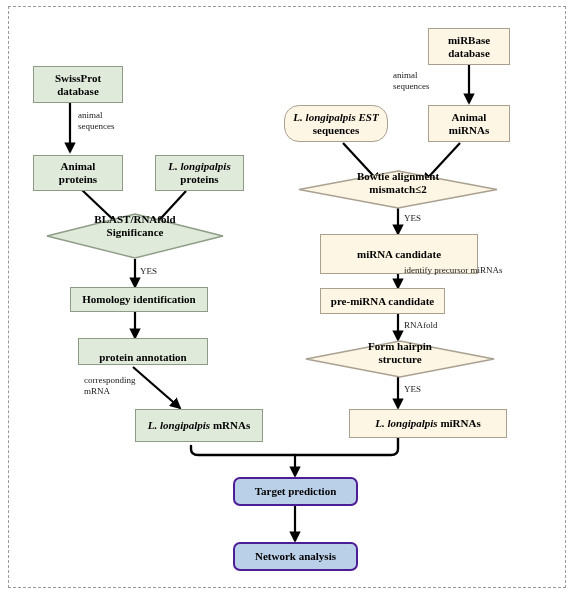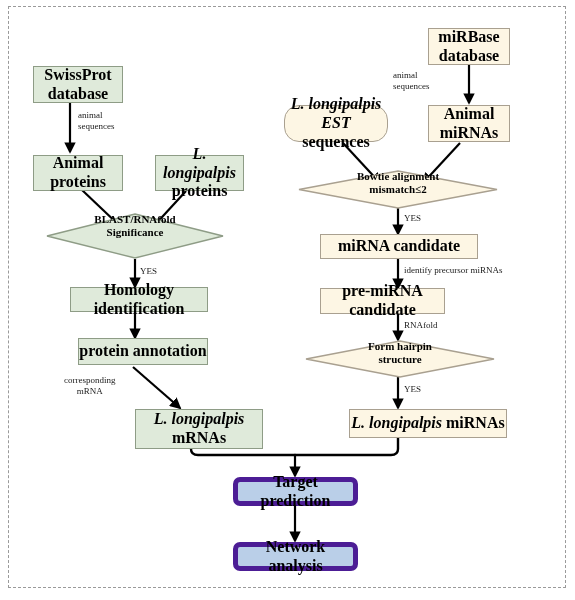--- a/index.html
+++ b/index.html
@@ -36,40 +36,40 @@
     pointer-events: none;
   }
   .node {
     position: absolute;
     box-sizing: border-box;
     display: flex;
     align-items: center;
     justify-content: center;
     text-align: center;
     font-weight: bold;
-    font-size: 16px;
+    font-size: 11px;
     line-height: 1.18;
     color: #000;
     z-index: 3;
   }
   .rect {
     border: 1px solid #8d8d8d;
   }
   .green {
     background: #dfeada;
     border-color: #8e9c86;
     margin-left: 8px;
   }
   .cream {
     background: #fdf6e4;
     border-color: #a9a090;
   }
   .blue {
     background: #bacfe8;
-    border: 5px solid #4c1d95;
+    border: 2px solid #4c1d95;
     border-radius: 7px;
   }
   
   .diamond {
     position: absolute;
     z-index: 3;
   }
   .diamond .dshape {
     position: absolute;
     left: 0; top: 0;
@@ -191,28 +191,28 @@
       </div>
     </div>
   </div>
 
   <div class="edge-label" style="left:140px; top:266px;">YES</div>
 
   <div class="node rect green" style="left:62px; top:287px; width:138px; height:25px;">
     <span>Homology identification</span>
   </div>
 
-  <div class="node rect green" style="left:70px; top:338px; width:130px; height:27px;">
+  <div class="node rect green" style="left:70px; top:338px; width:130px; height:27px;align-items:flex-end;">
     <span>protein annotation</span>
   </div>
 
-  <div class="edge-label" style="left:64px; top:375px;text-align:center;">corresponding
+  <div class="edge-label" style="left:84px; top:375px;">corresponding
 mRNA</div>
 
-  <div class="node rect green" style="left:127px; top:409px; width:128px; height:40px;">
+  <div class="node rect green" style="left:127px; top:409px; width:128px; height:33px;">
     <div>
       <span class="ital">L. longipalpis</span>
       <span class="nw">mRNAs</span>
     </div>
   </div>
 
   <div class="node rect cream" style="left:428px; top:28px; width:82px; height:37px;">
     <div>
       <span>miRBase</span><br>
       <span>database</span>
@@ -243,21 +243,21 @@
     <div class="dlabel">
       <div>
         <span>Bowtie alignment</span><br>
         <span>mismatch≤2</span>
       </div>
     </div>
   </div>
 
   <div class="edge-label" style="left:404px; top:213px;">YES</div>
 
-  <div class="node rect cream" style="left:320px; top:234px; width:158px; height:25px;">
+  <div class="node rect cream" style="left:320px; top:234px; width:158px; height:40px;">
     <span>miRNA candidate</span>
   </div>
 
   <div class="edge-label" style="left:404px; top:265px;">identify precursor miRNAs</div>
 
   <div class="node rect cream" style="left:320px; top:288px; width:125px; height:26px;">
     <span>pre-miRNA candidate</span>
   </div>
 
   <div class="edge-label" style="left:404px; top:320px;">RNAfold</div>

